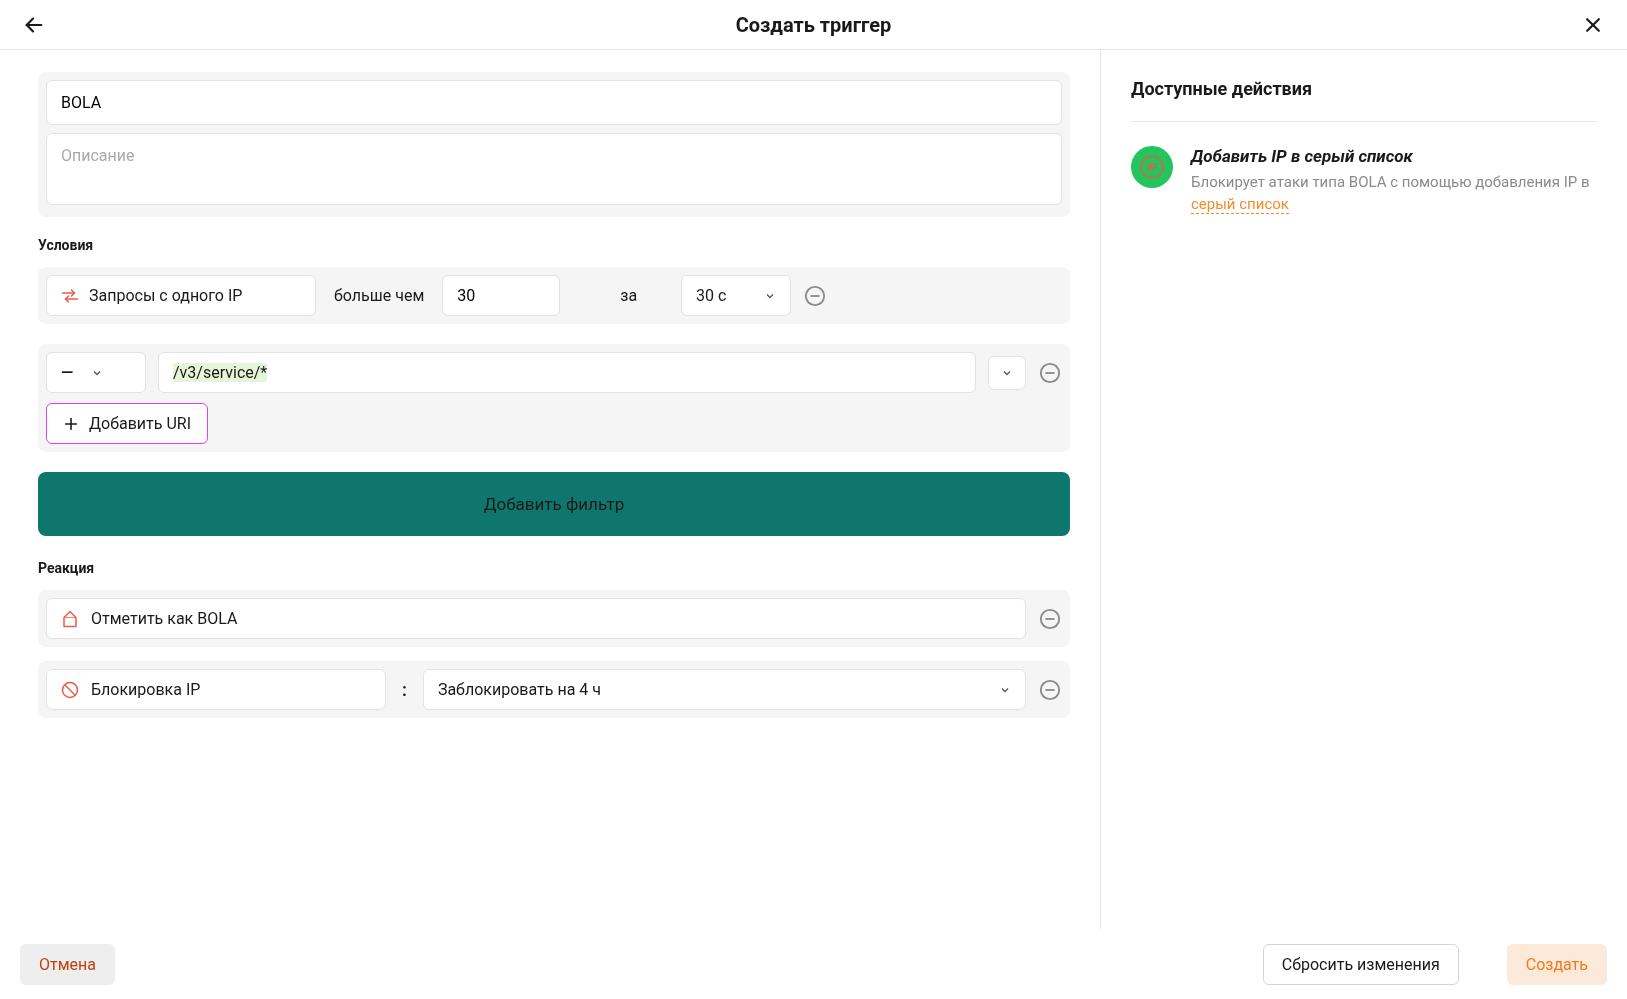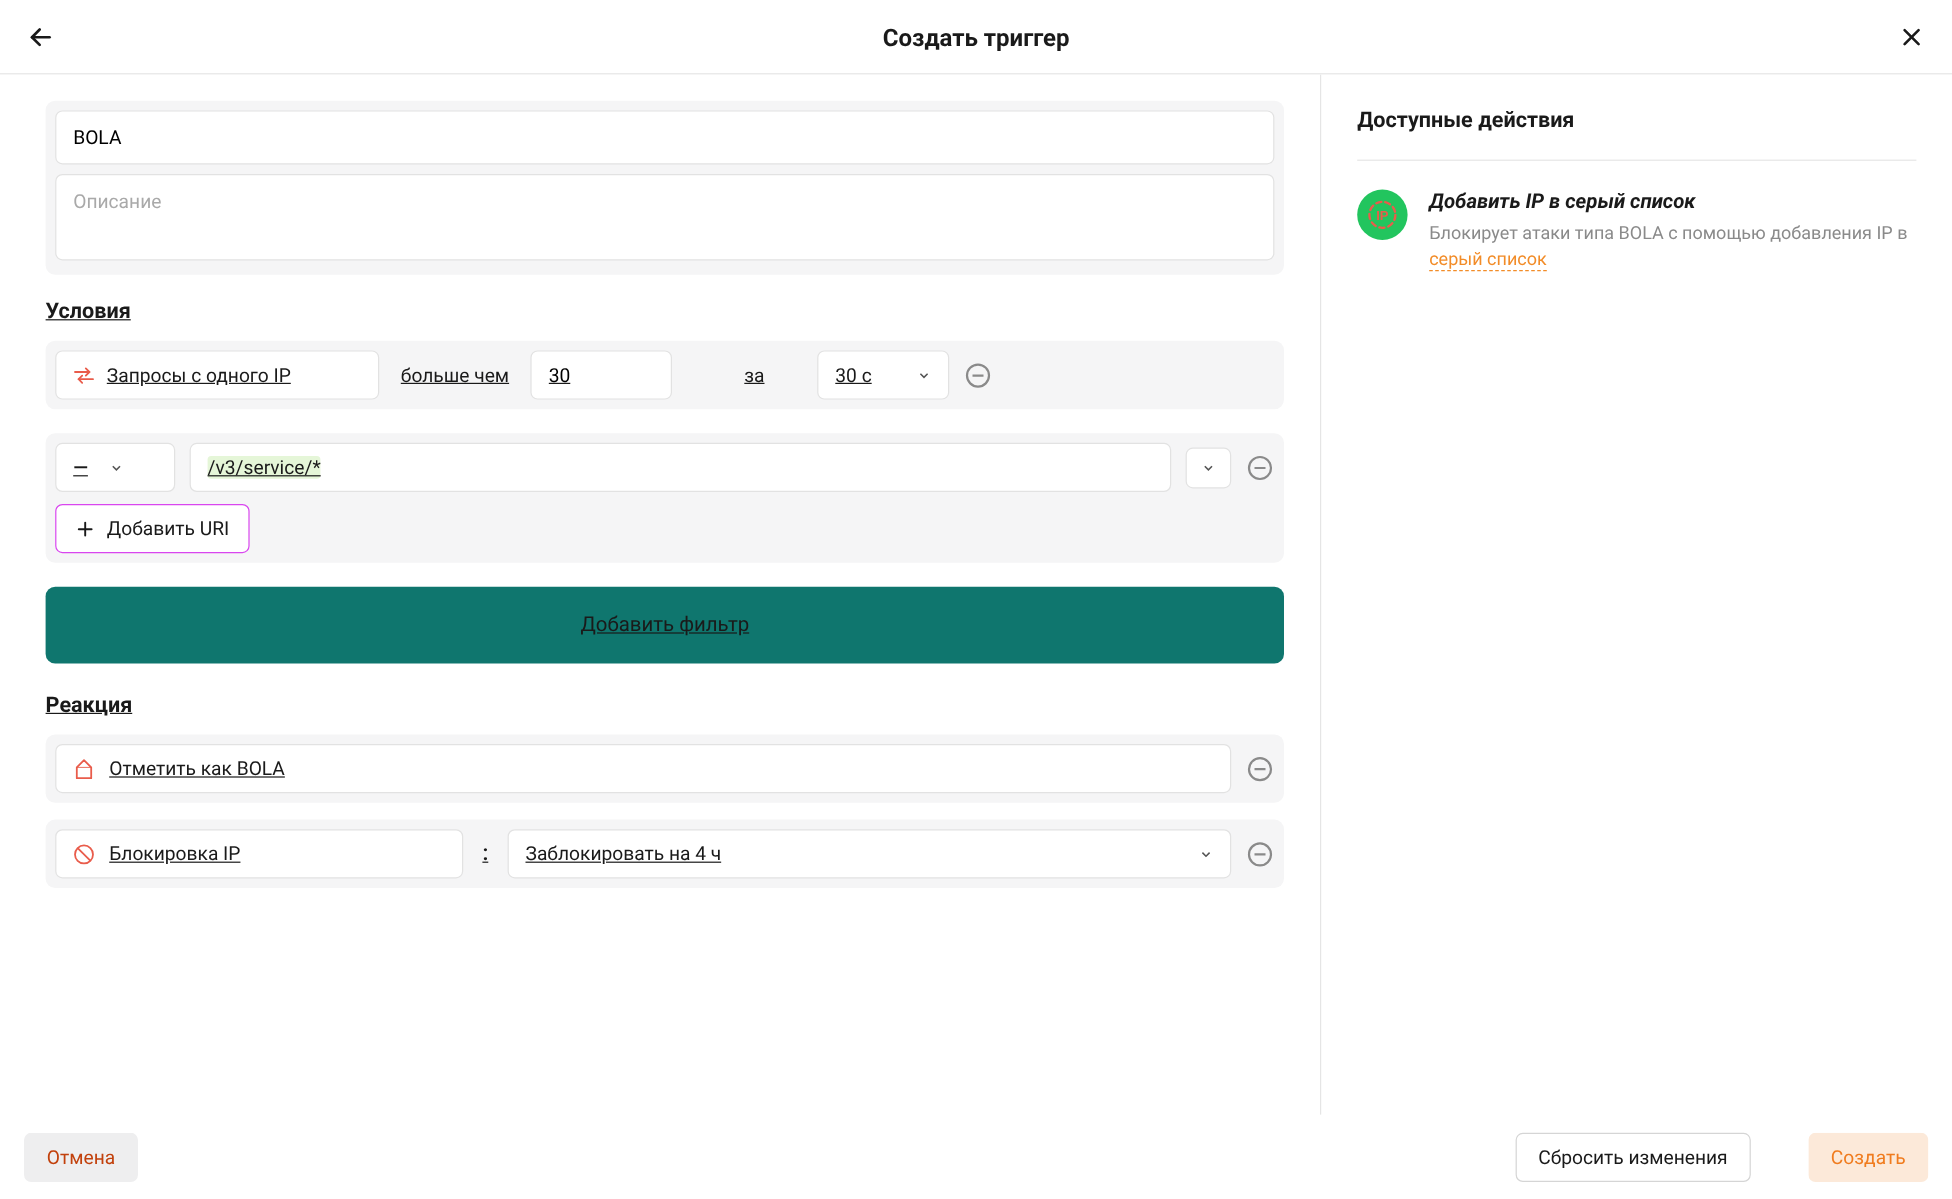--- a/index.html
+++ b/index.html
@@ -1,41 +1,41 @@
 <!DOCTYPE html>
 <html><head>
 <meta charset="utf-8">
 <style>
 * { box-sizing: border-box; margin: 0; padding: 0; }
 body { font-family: -apple-system, BlinkMacSystemFont, "Segoe UI", Roboto, Helvetica, Arial, sans-serif; color: #1a1a1a; background: #fff; height: 999px; width: 1627px; overflow: hidden; display: flex; flex-direction: column; }
 
-.header { display: flex; align-items: center; height: 62px; border-bottom: 1px solid #e5e5e5; padding: 0 20px; position: relative; }
+.header { display: flex; align-items: center; height: 50px; border-bottom: 1px solid #e5e5e5; padding: 0 20px; position: relative; }
 .header-title { font-size: 20px; font-weight: 700; position: absolute; left: 50%; transform: translateX(-50%); }
 .back-btn { cursor: pointer; display: flex; align-items: center; justify-content: center; width: 28px; height: 28px; }
 .close-btn { cursor: pointer; display: flex; align-items: center; justify-content: center; width: 28px; height: 28px; margin-left: auto; }
 
 .body { flex: 1; display: flex; overflow: hidden; }
-.main { flex: 1; overflow-y: auto; padding: 22px 30px 22px 38px; border-right: 1px solid #e5e5e5; position: relative; text-decoration: underline; }
+.main { flex: 1; overflow-y: auto; padding: 22px 30px 22px 38px; border-right: 1px solid #e5e5e5; position: relative; }
 .main::-webkit-scrollbar { width: 8px; }
 .main::-webkit-scrollbar-thumb { background: #ccc; border-radius: 4px; }
 
 .sidebar { width: 526px; padding: 28px 30px; }
 .sidebar-title { font-size: 18px; font-weight: 700; padding-bottom: 22px; border-bottom: 1px solid #e5e5e5; }
 .action-card { display: flex; padding: 24px 0 0 0; gap: 18px; }
 .action-icon-wrap { width: 42px; height: 42px; border-radius: 50%; background: #22c55e; display: flex; align-items: center; justify-content: center; flex-shrink: 0; }
 .action-title { font-size: 17px; font-weight: 700; margin-bottom: 6px; font-style: italic; }
 .action-desc { font-size: 15px; color: #8a8a8a; line-height: 1.45; }
 .action-desc a { color: #f28c28; text-decoration: none; border-bottom: 1px dashed #f28c28; }
 
 .panel { background: #f5f5f6; border-radius: 8px; padding: 8px; margin-bottom: 20px; }
 .input-box { background: #fff; border: 1px solid #e2e2e2; border-radius: 6px; padding: 12px 14px; font-size: 16px; width: 100%; font-family: inherit; }
 .input-box::placeholder { color: #a9a9a9; }
 textarea.input-box { resize: none; height: 72px; }
 
-.section-heading { font-size: 18px; font-weight: 700; margin-bottom: 14px; }
+.section-heading { font-size: 14px; font-weight: 700; margin-bottom: 14px; }
 
 .row { display: flex; align-items: center; gap: 12px; }
 .chip { background: #fff; border: 1px solid #e2e2e2; border-radius: 6px; padding: 10px 14px; display: flex; align-items: center; gap: 10px; font-size: 16px; }
 .static-text { font-size: 16px; padding: 0 6px; }
 .num-input { background: #fff; border: 1px solid #e2e2e2; border-radius: 6px; padding: 10px 14px; font-size: 16px; width: 118px; font-family: inherit; }
 .select-like { background: #fff; border: 1px solid #e2e2e2; border-radius: 6px; padding: 10px 14px; font-size: 16px; display: flex; align-items: center; justify-content: space-between; gap: 14px; min-width: 110px; cursor: pointer; }
 
 .remove-btn { width: 24px; height: 24px; display: flex; align-items: center; justify-content: center; cursor: pointer; }
 
 .uri-row { display: flex; align-items: center; gap: 12px; margin-bottom: 10px; }

